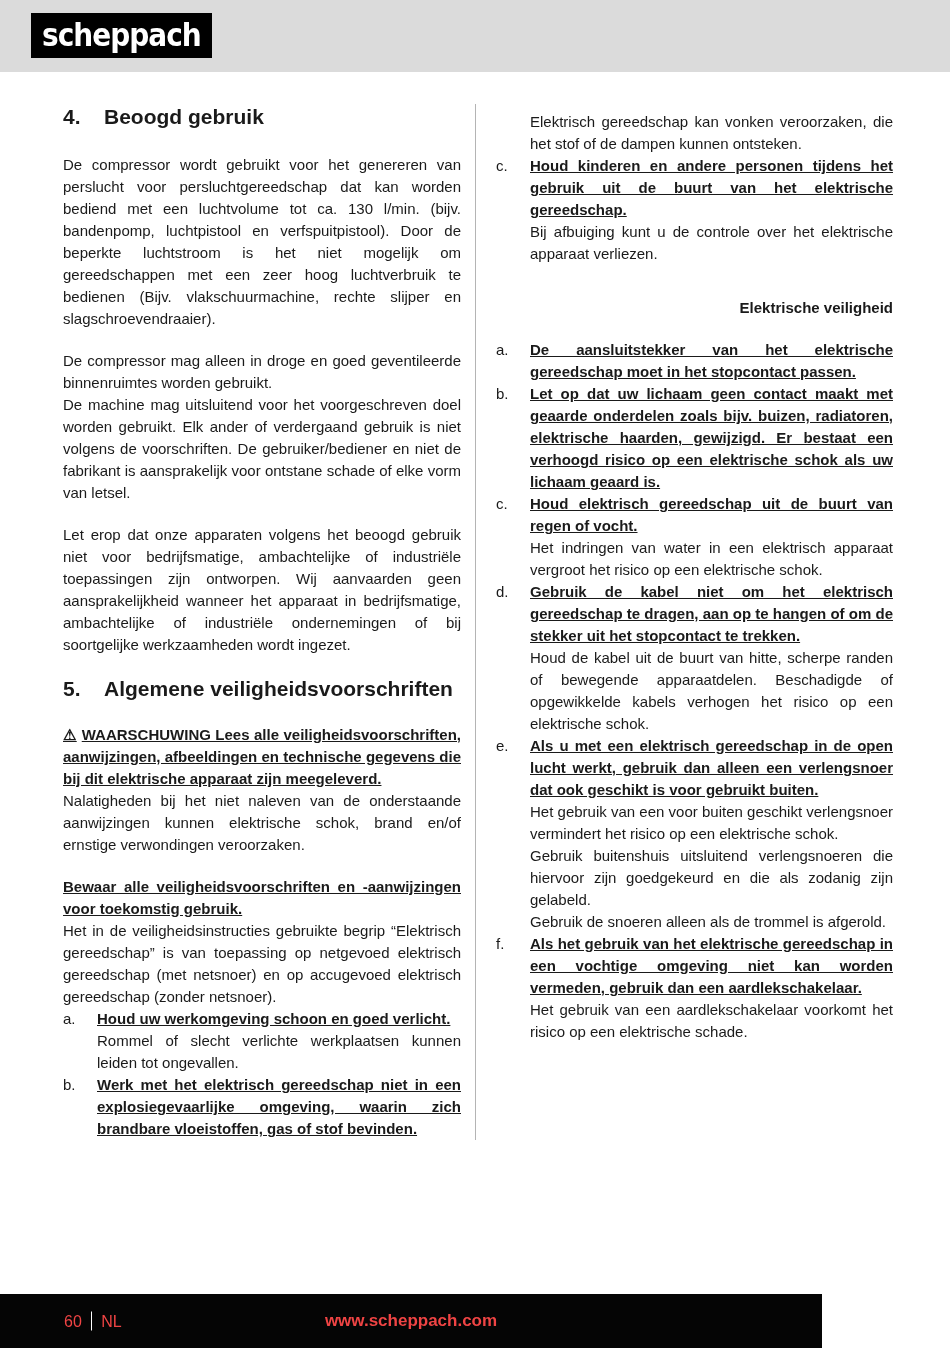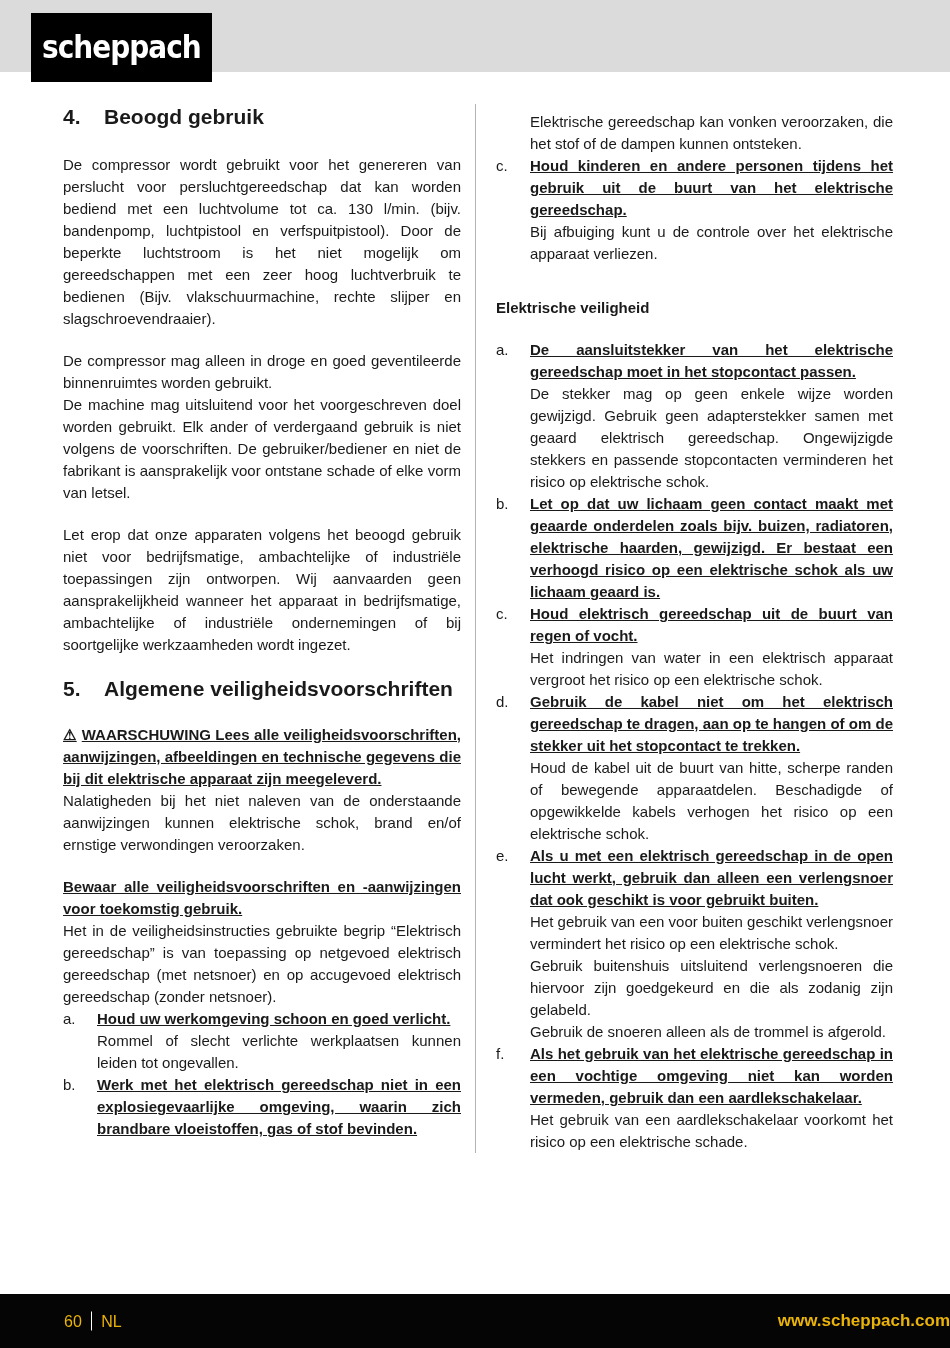--- a/index.html
+++ b/index.html
@@ -3,46 +3,46 @@
 <meta charset="utf-8">
 <style>
   html,body { margin:0; padding:0; background:#fff; }
   .page {
     position:relative; width:950px; height:1348px; overflow:hidden;
     background:#ffffff; color:#1a1a1a;
     font-family:"Liberation Sans", sans-serif;
   }
   
   .header-band { position:absolute; top:0; left:0; width:950px; height:72px; background:#dbdbdb; }
-  .logo-box { position:absolute; top:13px; left:31px; height:45px; background:#000; display:flex; align-items:center; padding:12px 11px; }
+  .logo-box { position:absolute; top:13px; left:31px; height:45px; background:#000; display:flex; align-items:center; padding:0 11px; }
   .logo-text { color:#fff; font-size:28px; font-weight:bold; letter-spacing:-1px; transform:scaleY(1.12); font-family:"DejaVu Sans", sans-serif; }
   
   .content { position:absolute; top:104px; left:63px; width:830px; display:flex; }
   .col { box-sizing:border-box; }
   .col-left { width:412px; padding-right:14px; }
   .divider { width:1px; background:#b4b4b4; align-self:stretch; }
   .col-right { width:417px; padding-left:20px; padding-top:7px; }
   p { margin:0; font-size:15px; line-height:22px; text-align:justify; }
   .b { font-weight:bold;text-decoration:underline; }
   .gap { margin-bottom:20px; }
   h2.section { display:flex; font-size:21px; line-height:26px; margin:0 0 24px 0; font-weight:bold; }
   h2.section .h-num { width:41px; flex:none; }
   h2.s5 { margin-top:8px; margin-bottom:22px; }
-  .subhead { font-weight:bold; font-size:15px; line-height:22px; text-align:left; }
+  .subhead { font-weight:bold; font-size:15px; line-height:22px; text-align:right; }
   .subhead-left { margin-top:20px; }
   .subhead-right { margin-top:32px; margin-bottom:20px; }
   .li { display:flex; }
   .li .mk { width:34px; flex:none; font-size:15px; line-height:22px; }
   .li .bd { flex:1; min-width:0; }
   .warn-icon { margin-right:5px; }
   
-  .footer { position:absolute; left:0; bottom:0; width:950px; height:54px; background:#050505; color:#eab308; }
+  .footer { position:absolute; left:0; bottom:0; width:822px; height:54px; background:#050505; color:#ef4444; }
   .pageinfo { position:absolute; left:64px; top:50%; transform:translateY(-50%); display:flex; align-items:center; font-size:16px; }
   .pageinfo .sep { display:inline-block; width:1.5px; height:19px; background:#fff; margin:0 9px; }
-  .site { position:absolute; left:0; right:0; top:50%; transform:translateY(-50%); text-align:right; font-weight:bold; font-size:17px; }
+  .site { position:absolute; left:0; right:0; top:50%; transform:translateY(-50%); text-align:center; font-weight:bold; font-size:17px; }
 </style>
 </head>
 <body>
 
 <div class="page">
 
   <div class="header-band">
     <div class="logo-box">
       <span class="logo-text">scheppach</span>
     </div>
@@ -89,38 +89,37 @@
         </div>
       </div>
     </div>
 
     <div class="divider"></div>
 
     <div class="col col-right">
       <div class="li">
         <span class="mk"></span>
         <div class="bd">
-          <p>Elektrische gereedschap kan vonken veroorzaken, die het stof of de dampen kunnen ontsteken.</p>
+          <p>Elektrisch gereedschap kan vonken veroorzaken, die het stof of de dampen kunnen ontsteken.</p>
         </div>
       </div>
       <div class="li">
         <span class="mk">c.</span>
         <div class="bd">
           <p class="b">Houd kinderen en andere personen tijdens het gebruik uit de buurt van het elektrische gereedschap.</p>
           <p>Bij afbuiging kunt u de controle over het elektrische apparaat verliezen.</p>
         </div>
       </div>
 
       <p class="subhead subhead-right">Elektrische veiligheid</p>
 
       <div class="li">
         <span class="mk">a.</span>
         <div class="bd">
           <p class="b">De aansluitstekker van het elektrische gereedschap moet in het stopcontact passen.</p>
-          <p>De stekker mag op geen enkele wijze worden gewijzigd. Gebruik geen adapterstekker samen met geaard elektrisch gereedschap. Ongewijzigde stekkers en passende stopcontacten verminderen het risico op elektrische schok.</p>
         </div>
       </div>
       <div class="li">
         <span class="mk">b.</span>
         <div class="bd">
           <p class="b">Let op dat uw lichaam geen contact maakt met geaarde onderdelen zoals bijv. buizen, radiatoren, elektrische haarden, gewijzigd. Er bestaat een verhoogd risico op een elektrische schok als uw lichaam geaard is.</p>
         </div>
       </div>
       <div class="li">
         <span class="mk">c.</span>

